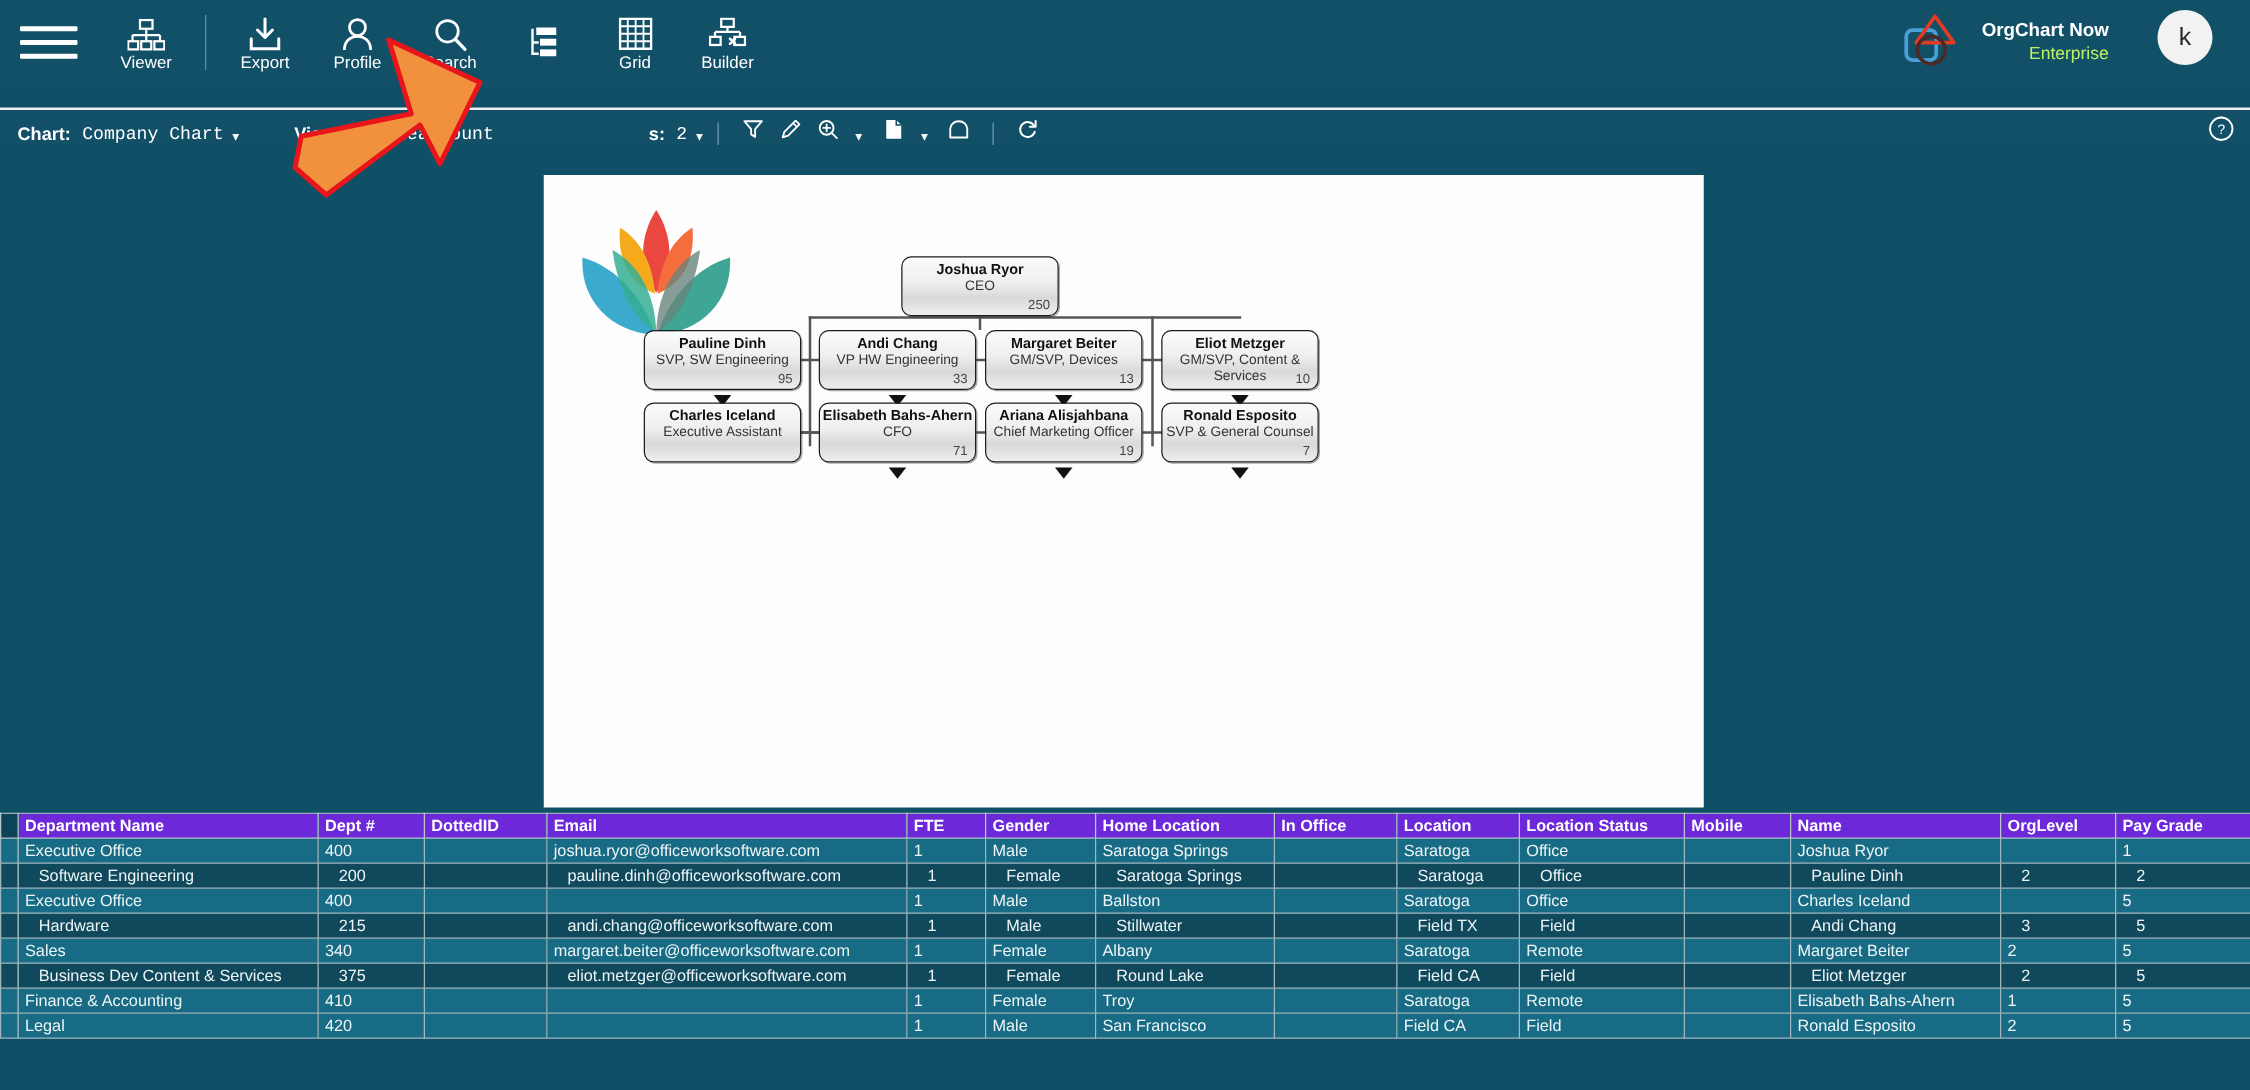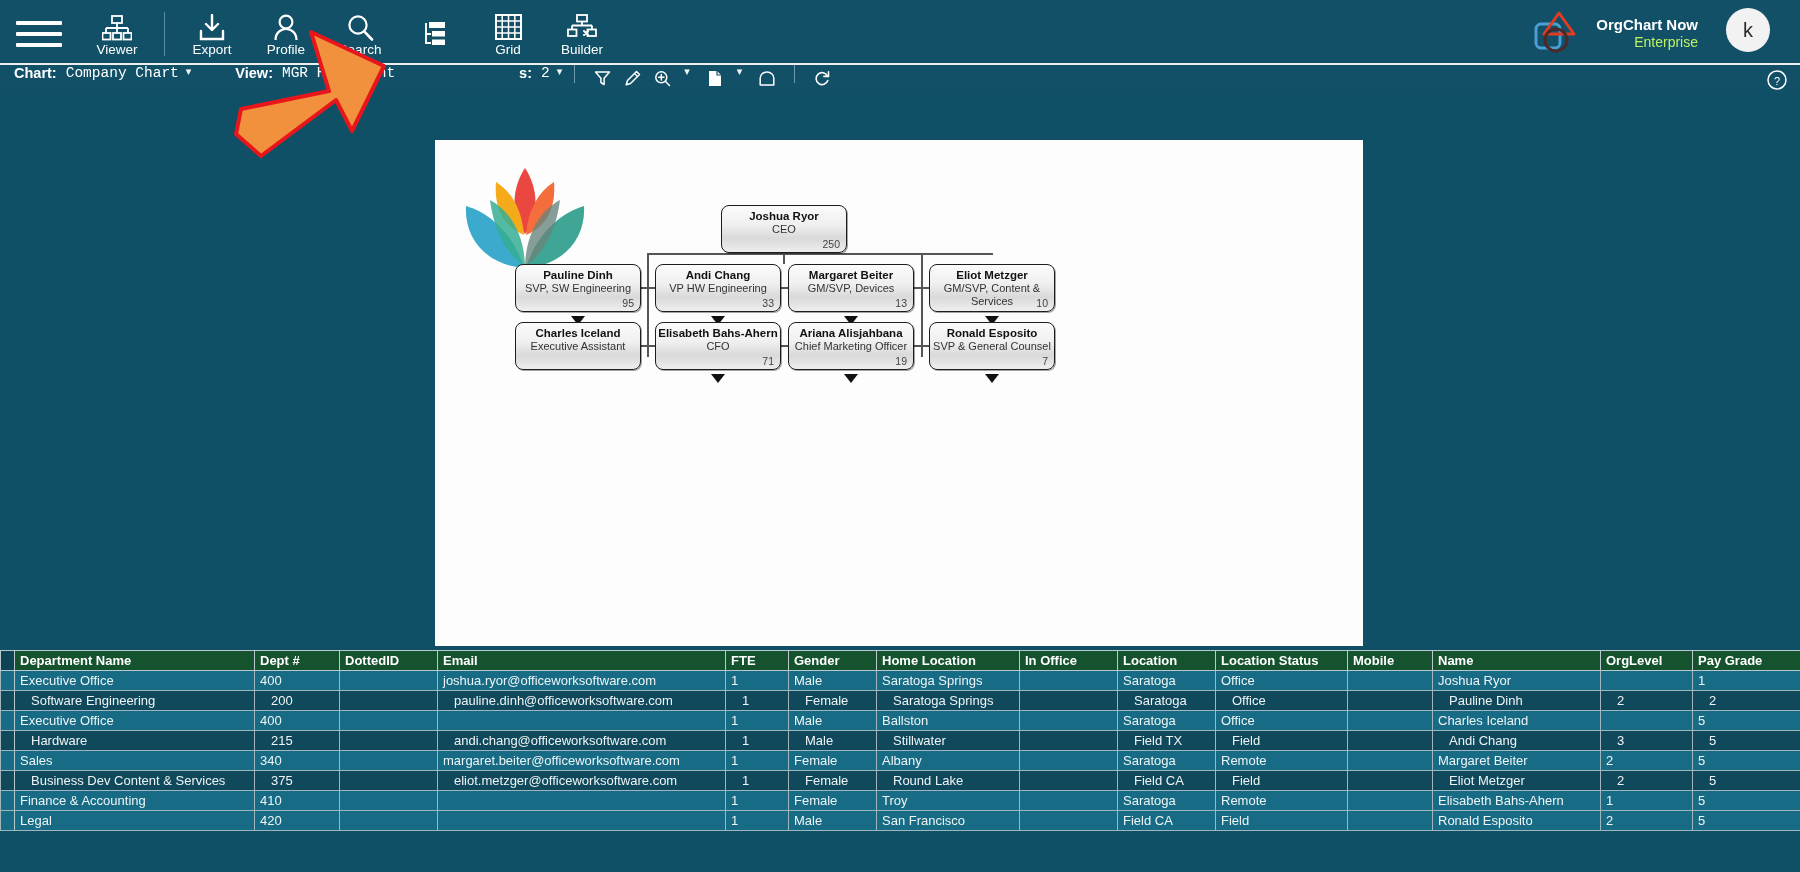--- a/index.html
+++ b/index.html
@@ -25,40 +25,40 @@
     width: 74px; height: 62px; display: flex; flex-direction: column;
     align-items: center; justify-content: center; gap: 2px; cursor: pointer;
     color: #fff;
   }
   .tb-item .ic { height: 30px; display: flex; align-items: flex-end; justify-content: center; }
   .tb-item .lb { font-size: 13.5px; line-height: 14px; color: #fff; }
   .tb-sep { width: 1px; height: 44px; background: #5d8fa2; margin: 0 10px; }
 
   
   .brand {
-    position: absolute; right: 102px; top: 8px; height: 50px;
+    position: absolute; right: 113px; top: 8px; height: 50px;
     display: flex; align-items: center; gap: 10px;
   }
   .brand-logo { width: 52px; height: 46px; position: relative; }
   .brand-txt { display: flex; flex-direction: column; align-items: flex-start; }
   .brand-title { font-size: 15px; font-weight: bold; color: #fff; line-height: 18px; }
   .brand-sub { font-size: 14px; color: #bef264; line-height: 17px; align-self: flex-end; }
   .avatar {
     position: absolute; right: 30px; top: 8px;
     width: 44px; height: 44px; border-radius: 50%;
     background: #f2f2f2; color: #2a2a2a;
     font-size: 20px; display: flex; align-items: center; justify-content: center;
     cursor: pointer;
   }
 
   
   .subbar {
-    position: absolute; left: 0; top: 63px; width: 1800px; height: 30px;
+    position: absolute; left: 0; top: 86px; width: 1800px; height: 30px;
     background: #125068; border-top: 2px solid #eef0f0;
-    display: flex; align-items: flex-start; color: #fff; font-size: 14.5px;
+    display: flex; align-items: flex-end; color: #fff; font-size: 14.5px;
   }
   .sb-lbl { font-weight: bold; margin-left: 14px; }
   .sb-val { margin-left: 9px; font-family: Liberation Mono, monospace; }
   .chev { display: inline-block; margin-left: 7px; font-size: 11px; opacity: .95; }
   .sb-gap { width: 30px; }
   .sb-div { width: 1px; height: 18px; background: #6f9cac; margin: 0 12px; }
   .sb-ic { width: 30px; height: 26px; display: flex; align-items: center; justify-content: center; cursor: pointer; }
   .help-ic { position: absolute; right: 10px; top: 4px; width: 24px; height: 24px; cursor: pointer; }
 
   
@@ -92,21 +92,21 @@
   }
   .ln { position: absolute; background: #555; }
 
   
   .grid {
     position: absolute; left: 0; top: 650px; width: 1800px; height: 222px;
     background: #0f5066; overflow: hidden;
   }
   table { border-collapse: collapse; width: 1800px; table-layout: fixed; font-size: 13px; }
   th {
-    background: #14532d; color: #fff; font-weight: bold; text-align: left;
+    background: #6d28d9; color: #fff; font-weight: bold; text-align: left;
     padding: 2px 5px; height: 19px; border: 1px solid #b9c8cd; font-size: 13px;
     white-space: nowrap; overflow: hidden;
   }
   td {
     color: #eef5f7; padding: 2px 5px; height: 18px;
     border: 1px solid #9fb6bd; white-space: nowrap; overflow: hidden; font-size: 13px;
   }
   tr.odd td  { background: #176b84; }
   tr.even td { background: #10495c; padding-left: 16px; }
   td.rowhead, th.rowhead { width: 14px; padding: 0; background: #0d4357; border-right: 1px solid #b9c8cd; }

